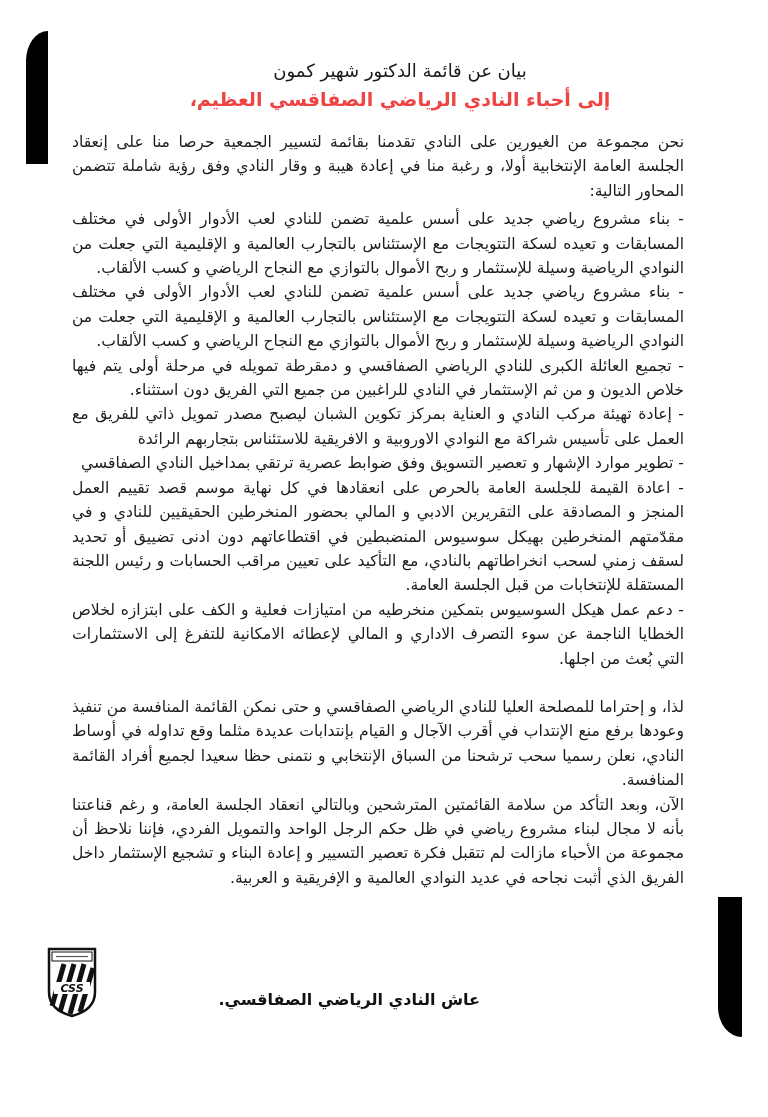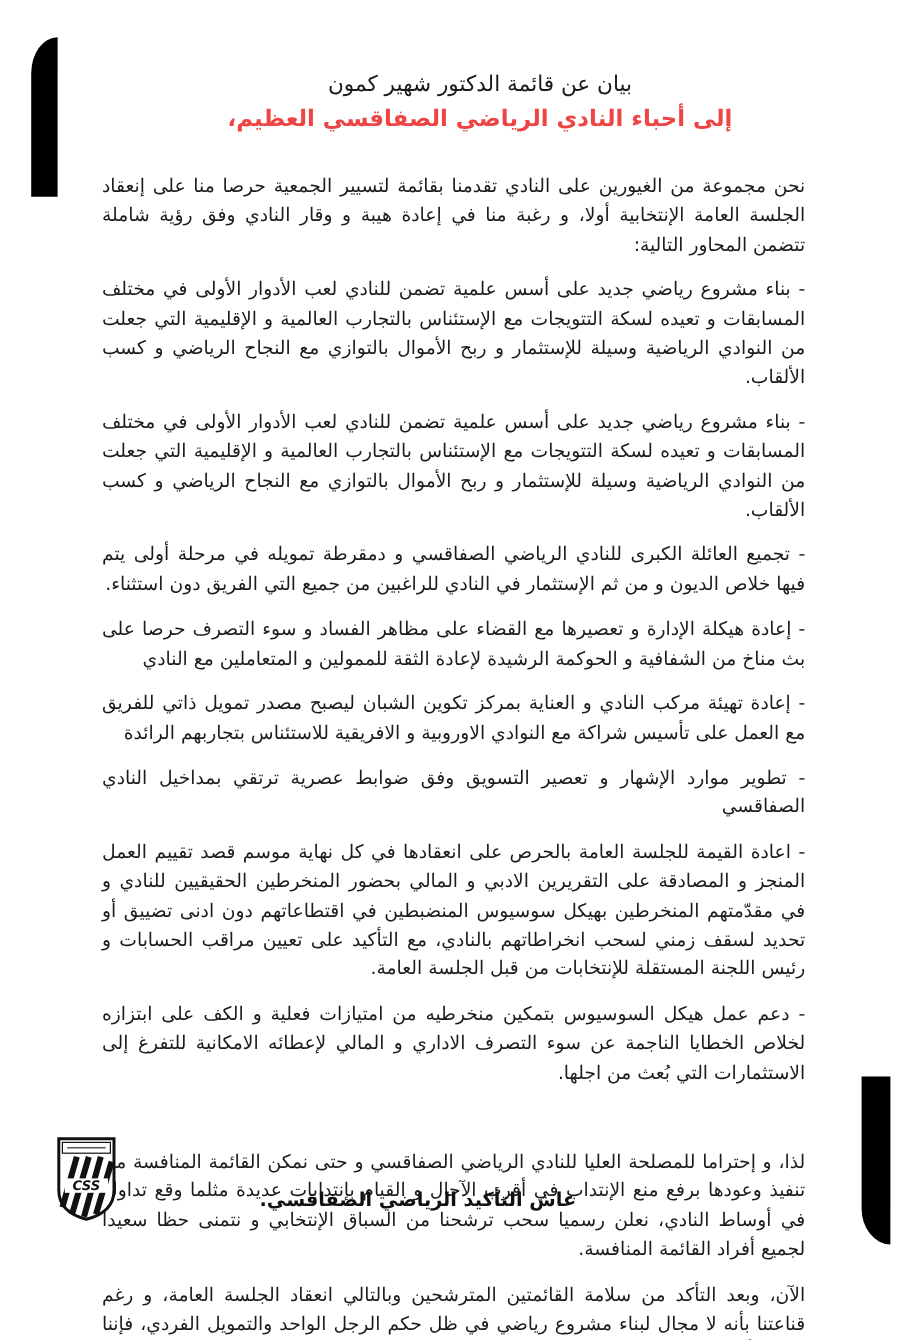--- a/index.html
+++ b/index.html
@@ -16,21 +16,21 @@
     background: #000; border-bottom-left-radius: 24px 30px;
   }
   .header { position: absolute; left: 0; top: 58px; width: 768px; text-align: center; direction: rtl; padding-left: 16px; }
   .subtitle { font-size: 18px; line-height: 26px; font-weight: normal; margin: 0; color: #1a1a1a; }
   .title { font-size: 19px; line-height: 30px; font-weight: bold; margin: 0; color: #ef4444; }
   .body-text {
     position: absolute; left: 72px; top: 130px; width: 612px;
     direction: rtl; text-align: justify; text-align-last: right;
     font-size: 15.6px; line-height: 24.4px; color: #1c1c1c;
   }
-  .body-text p { margin: 13px; }
+  .body-text p { margin: 0; }
   .intro { margin-bottom: 4px !important; }
   .gap { height: 24px; }
   .logo { position: absolute; left: 46px; top: 946px; width: 52px; height: 72px; }
   .closing {
     position: absolute; left: 200px; top: 990px; width: 280px; text-align: right; direction: rtl;
     font-size: 16px; font-weight: bold; color: #111;
   }
 </style>
 </head>
 <body>
@@ -41,21 +41,20 @@
 <div class="header">
   <p class="subtitle">بيان عن قائمة الدكتور شهير كمون</p>
   <p class="title">إلى أحباء النادي الرياضي الصفاقسي العظيم،</p>
 </div>
 
 <div class="body-text">
   <p class="intro">نحن مجموعة من الغيورين على النادي تقدمنا بقائمة لتسيير الجمعية حرصا منا على إنعقاد الجلسة العامة الإنتخابية أولا، و رغبة منا في إعادة هيبة و وقار النادي وفق رؤية شاملة تتضمن المحاور التالية:</p>
   <p>- بناء مشروع رياضي جديد على أسس علمية تضمن للنادي لعب الأدوار الأولى في مختلف المسابقات و تعيده لسكة التتويجات مع الإستئناس بالتجارب العالمية و الإقليمية التي جعلت من النوادي الرياضية وسيلة للإستثمار و ربح الأموال بالتوازي مع النجاح الرياضي و كسب الألقاب.</p>
   <p>- بناء مشروع رياضي جديد على أسس علمية تضمن للنادي لعب الأدوار الأولى في مختلف المسابقات و تعيده لسكة التتويجات مع الإستئناس بالتجارب العالمية و الإقليمية التي جعلت من النوادي الرياضية وسيلة للإستثمار و ربح الأموال بالتوازي مع النجاح الرياضي و كسب الألقاب.</p>
   <p>- تجميع العائلة الكبرى للنادي الرياضي الصفاقسي و دمقرطة تمويله في مرحلة أولى يتم فيها خلاص الديون و من ثم الإستثمار في النادي للراغبين من جميع التي الفريق دون استثناء.</p>
-  <p>- إعادة هيكلة الإدارة و تعصيرها مع القضاء على مظاهر الفساد و سوء التصرف حرصا على بث مناخ من الشفافية و الحوكمة الرشيدة لإعادة الثقة للممولين و المتعاملين مع النادي</p>
   <p>- إعادة تهيئة مركب النادي و العناية بمركز تكوين الشبان ليصبح مصدر تمويل ذاتي للفريق مع العمل على تأسيس شراكة مع النوادي الاوروبية و الافريقية للاستئناس بتجاربهم الرائدة</p>
   <p>- تطوير موارد الإشهار و تعصير التسويق وفق ضوابط عصرية ترتقي بمداخيل النادي الصفاقسي</p>
   <p>- اعادة القيمة للجلسة العامة بالحرص على انعقادها في كل نهاية موسم قصد تقييم العمل المنجز و المصادقة على التقريرين الادبي و المالي بحضور المنخرطين الحقيقيين للنادي و في مقدّمتهم المنخرطين بهيكل سوسيوس المنضبطين في اقتطاعاتهم دون ادنى تضييق أو تحديد لسقف زمني لسحب انخراطاتهم بالنادي، مع التأكيد على تعيين مراقب الحسابات و رئيس اللجنة المستقلة للإنتخابات من قبل الجلسة العامة.</p>
   <p>- دعم عمل هيكل السوسيوس بتمكين منخرطيه من امتيازات فعلية و الكف على ابتزازه لخلاص الخطايا الناجمة عن سوء التصرف الاداري و المالي لإعطائه الامكانية للتفرغ إلى الاستثمارات التي بُعث من اجلها.</p>
   <div class="gap"></div>
   <p>لذا، و إحتراما للمصلحة العليا للنادي الرياضي الصفاقسي و حتى نمكن القائمة المنافسة من تنفيذ وعودها برفع منع الإنتداب في أقرب الآجال و القيام بإنتدابات عديدة مثلما وقع تداوله في أوساط النادي، نعلن رسميا سحب ترشحنا من السباق الإنتخابي و نتمنى حظا سعيدا لجميع أفراد القائمة المنافسة.</p>
   <p>الآن، وبعد التأكد من سلامة القائمتين المترشحين وبالتالي انعقاد الجلسة العامة، و رغم قناعتنا بأنه لا مجال لبناء مشروع رياضي في ظل حكم الرجل الواحد والتمويل الفردي، فإننا نلاحظ أن مجموعة من الأحباء مازالت لم تتقبل فكرة تعصير التسيير و إعادة البناء و تشجيع الإستثمار داخل الفريق الذي أثبت نجاحه في عديد النوادي العالمية و الإفريقية و العربية.</p>
 </div>
 
 <div class="logo">
@@ -67,13 +66,13 @@
       <line x1="18" y1="18" x2="6" y2="60"></line>
       <line x1="28" y1="18" x2="14" y2="66"></line>
       <line x1="38" y1="18" x2="24" y2="68"></line>
       <line x1="47" y1="22" x2="34" y2="66"></line>
     </g>
     <rect x="8" y="36" width="36" height="12" fill="#fff"></rect>
     <text x="26" y="46" text-anchor="middle" font-family="DejaVu Sans, sans-serif" font-size="11" font-weight="bold" font-style="italic" fill="#111">CSS</text>
   </svg>
 </div>
 
-<div class="closing">عاش التأكيد الرياضي الصفاقسي.</div>
+<div class="closing">عاش النادي الرياضي الصفاقسي.</div>
 
 </body></html>

